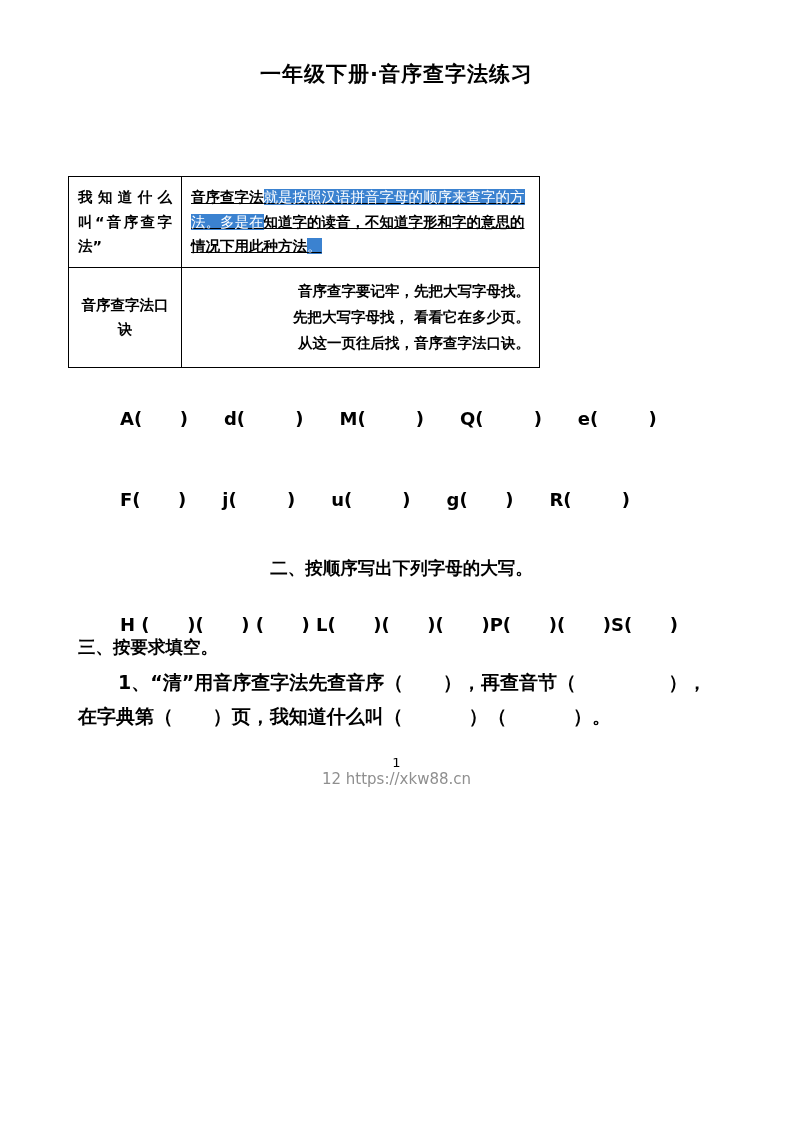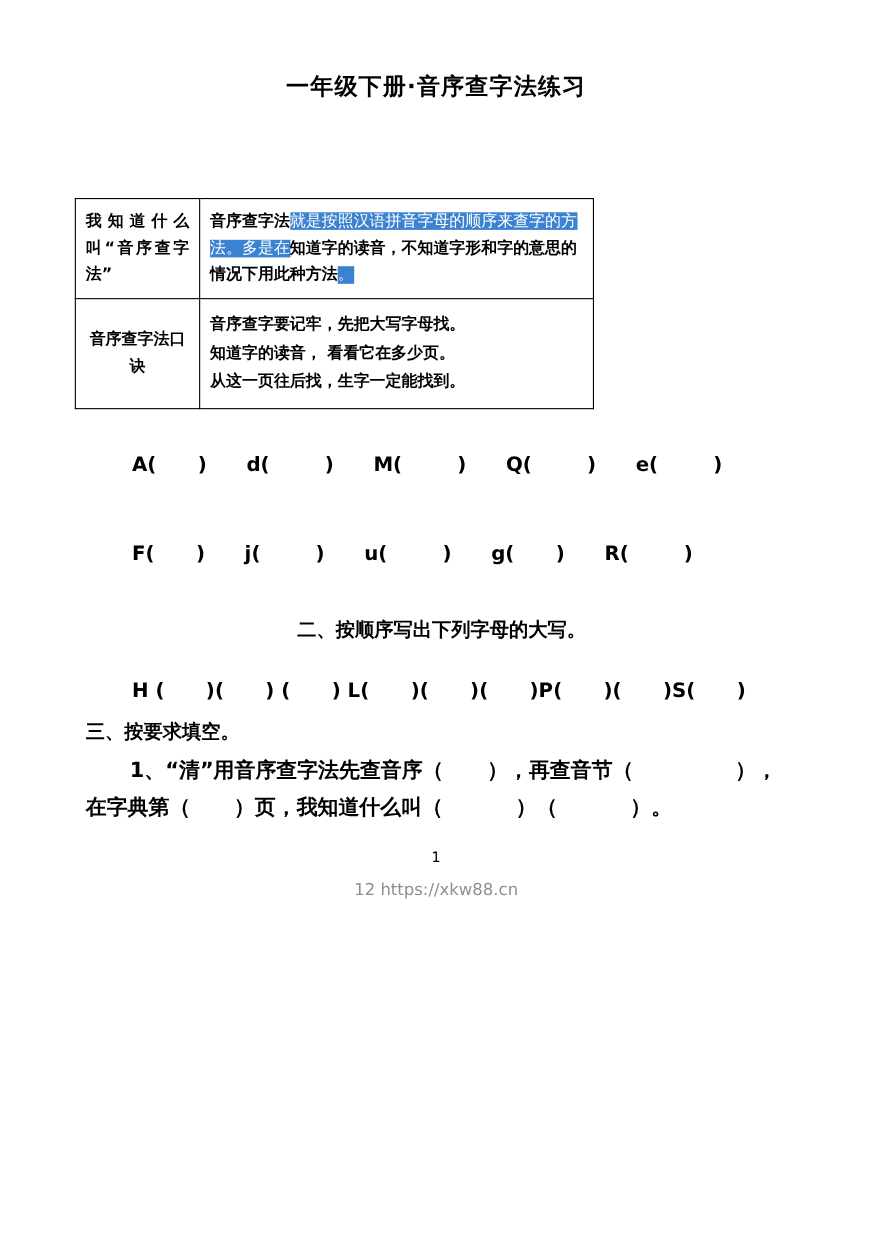--- a/index.html
+++ b/index.html
@@ -4,71 +4,71 @@
 <style>
   * { margin:0; padding:0; box-sizing:border-box; }
   html, body { background:#ffffff; }
   body {
     width:793px; height:1122px;
     font-family:"DejaVu Sans","Liberation Sans",sans-serif;
     color:#000000; overflow:hidden;
   }
   .page { width:793px; height:1122px; padding:0 68px; position:relative; background:#ffffff; }
 
-  .doc-title { padding-top:40px; text-align:center; font-size:21px; font-weight:bold; letter-spacing:1px;margin-top:24px; }
+  .doc-title { padding-top:60px; text-align:center; font-size:21px; font-weight:bold; letter-spacing:1px; }
 
   .info-table { border-collapse:collapse; table-layout:fixed; width:472px; margin-top:88px; }
   .info-table td { border:1px solid #000; font-weight:bold; font-size:14.5px; line-height:1.7; padding:8px 9px; vertical-align:middle; word-break:break-all; }
   .label-cell { width:113px; text-align:justify; }
   .definition-row td { height:87px; }
-  .definition-cell { vertical-align:top; padding-top:9px; }
+  .definition-cell { vertical-align:top; padding-top:9px;text-decoration:underline; }
   .hl { font-weight:normal; color:var(--highlight-text,#ffffff); background:var(--highlight-bg,#3b82d0); }
   .dictation-row td { height:160px; }
   .mnemonic-row td { height:100px; }
   .mnemonic-label { text-align:center; }
-  .mnemonic-cell { text-align:left; }
+  .mnemonic-cell { text-align:right; }
   .mnemonic-cell div { line-height:1.8; }
 
   .section-heading { font-size:17.5px; font-weight:bold; margin-left:10px; }
   .heading-1 { margin-top:58px; }
   .letters-row { display:flex; margin-left:52px; font-size:18px; font-weight:bold; white-space:pre; }
   .row-a { margin-top:40px; }
   .row-b { margin-top:60px; }
   .letters-row span { margin-right:36px; }
   .heading-2 { margin-top:46px;text-align:center; }
   .letters-line { margin-left:52px; margin-top:34px; font-size:18px; font-weight:bold; white-space:pre; }
-  .heading-3 { margin-top:14px; }
+  .heading-3 { }
   .fill-block { margin-top:6px; }
   .fill-line { font-size:19px; font-weight:bold; white-space:pre; line-height:34px; }
   .fill-indent { margin-left:50px; }
   .fill-flush { margin-left:10px; }
 
   .page-number { text-align:center; font-size:13px; margin-top:22px; }
-  .footer { text-align:center; font-size:15px; color:var(--footer-text,#8f8f8f); margin-top:12px; }
+  .footer { text-align:center; font-size:15px; color:var(--footer-text,#8f8f8f); }
   .footer-link { color:var(--footer-text,#8f8f8f); text-decoration:none; cursor:pointer; }
 </style>
 </head>
 <body>
 
 <div class="page">
 
   <div class="doc-title">一年级下册·音序查字法练习</div>
 
   <table class="info-table">
     <tbody>
         <tr class="definition-row">
       <td class="label-cell">我知道什么叫“音序查字法”</td>
       <td class="definition-cell"><span>音序查字法</span><span class="hl">就是按照汉语拼音字母的顺序来查字的方法。多是在</span><span>知道字的读音，不知道字形和字的意思的情况下用此种方法</span><span class="hl">。</span></td>
     </tr>
     <tr class="mnemonic-row">
       <td class="label-cell mnemonic-label">音序查字法口诀</td>
       <td class="mnemonic-cell">
         <div>音序查字要记牢，先把大写字母找。</div>
-        <div>知道字的读音， 看看它在多少页。</div>
-        <div>从这一页往后找，生字一定能找到。</div>
+        <div>先把大写字母找， 看看它在多少页。</div>
+        <div>从这一页往后找，音序查字法口诀。</div>
       </td>
     </tr>
   </tbody>
     </table>
 
 
   <div class="letters-row row-a">
     <span>A(      )</span>
     <span>d(        )</span>
     <span>M(        )</span>

